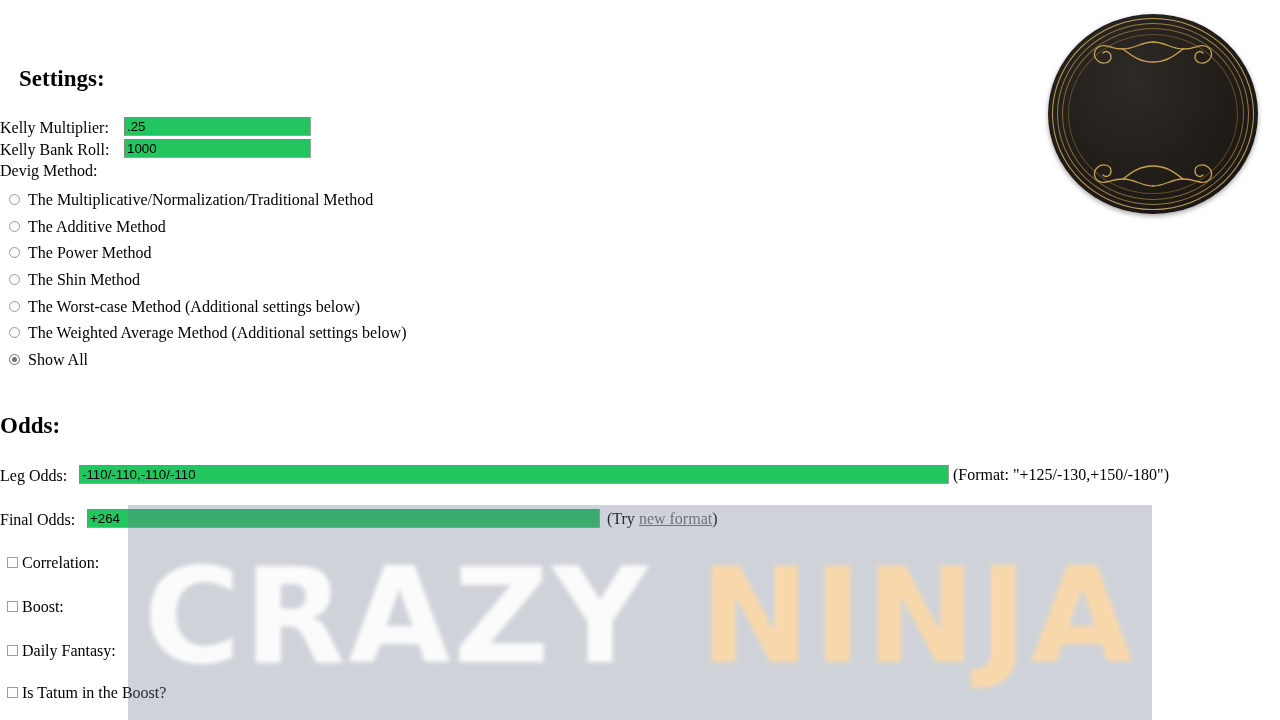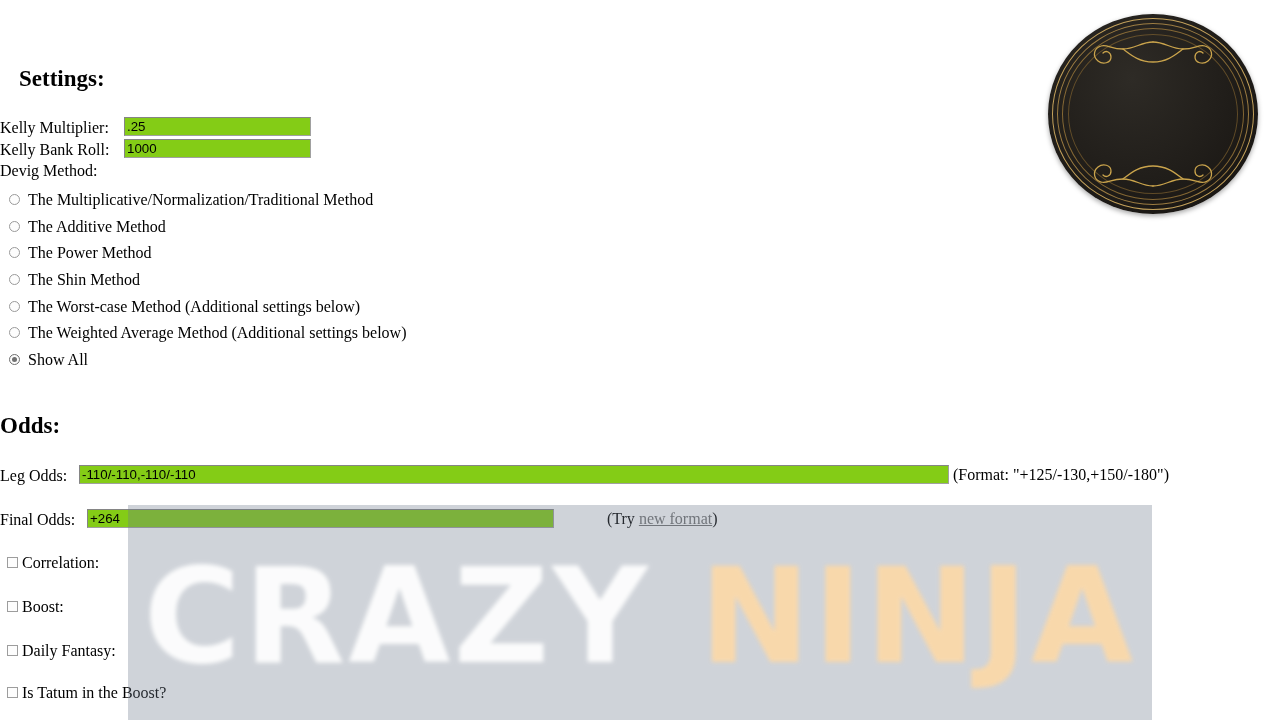--- a/index.html
+++ b/index.html
@@ -64,21 +64,21 @@
   .field-label {
     display: inline-block;
     font-size: 16px;
     vertical-align: middle;
   }
 
   .text-input {
     font-family: "Liberation Sans", "DejaVu Sans", sans-serif;
     font-size: 13.3px;
     color: #000;
-    background: #84cc16;
+    background: #22c55e;
     border: 1px solid #a0a0a0;
     border-top-color: #858585;
     border-left-color: #858585;
     padding: 1px 2px;
     margin: 0;
     box-sizing: border-box;
     vertical-align: middle;
     height: 19px;
   }
   #kelly-multiplier-input,
@@ -160,21 +160,21 @@
   #row-leg-odds { top: 464px; }
   #row-final-odds { top: 508px; }
 
   #leg-odds-input {
     width: 870px;
     position: absolute;
     left: 79px;
     top: 1px;
   }
   #final-odds-input {
-    width: 467px;
+    width: 513px;
     position: absolute;
     left: 87px;
     top: 1px;
   }
   .hint-text {
     position: absolute;
     font-size: 16px;
     line-height: 22px;
   }
   #leg-odds-hint { left: 953px; top: 0px; }

